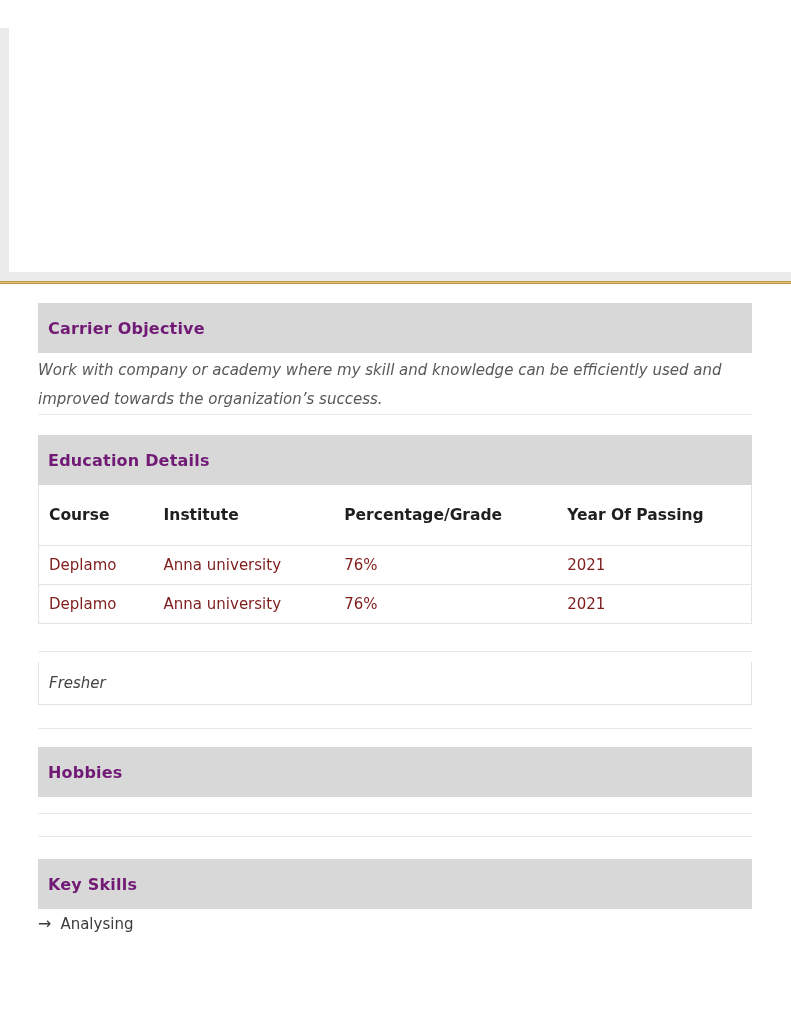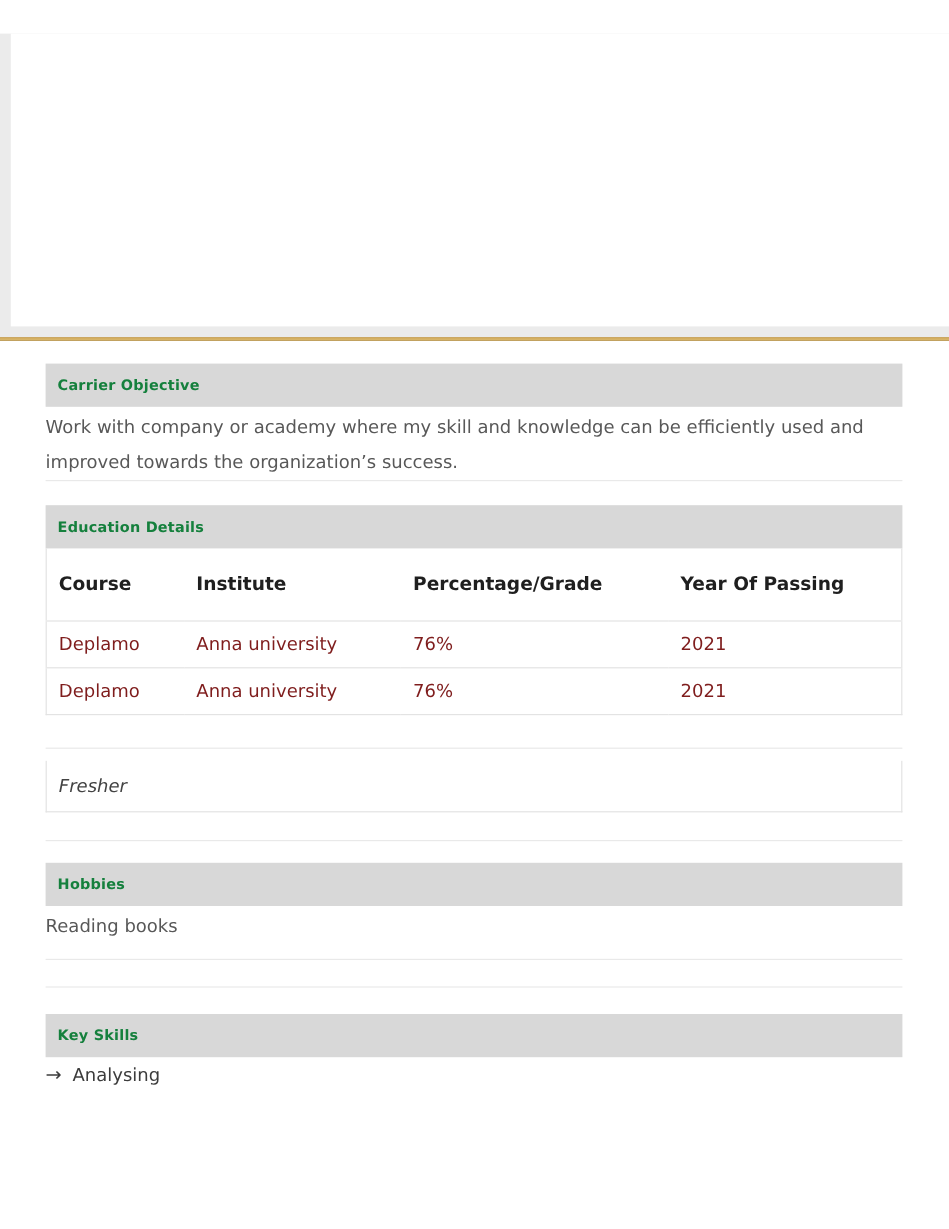--- a/index.html
+++ b/index.html
@@ -16,29 +16,29 @@
   .page-sheet { position: absolute; left: 9px; top: 28px; width: 782px; height: 244px; background: #ffffff; }
   .gold-rule {
     position: absolute; left: 0; top: 281px; width: 791px; height: 3px;
     background: linear-gradient(to bottom, #b98b33 0%, #e2c178 55%, #a87e2b 100%);
   }
 
   
   .content { padding: 0 39px 0 38px; background: #ffffff; }
 
   .bar {
-    height: 36px; background: #d8d8d8;
+    height: 50px; background: #d8d8d8;
     display: flex; align-items: center;
     padding: 0 10px; box-sizing: border-box;
-    font-size: 12px; font-weight: bold; color: #15803d;
+    font-size: 16px; font-weight: bold; color: #701a75;
     letter-spacing: 0.2px;
   }
   .bar-first { margin-top: 19px; }
 
-  .para { margin: 3px 0 0 0; font-size: 15px; line-height: 29px; color: #585858; }
+  .para { margin: 3px 0 0 0; font-size: 15px; line-height: 29px; color: #585858; font-style: italic; }
 
   hr.divider { border: none; border-top: 1px solid #e9e9e9; height: 0; }
   .d1 { margin: 0 0 20px 0; }
   .d2 { margin: 27px 0 10px 0; }
   .d3 { margin: 23px 0 18px 0; }
   .d4 { margin: 16px 0 22px 0; }
   .d5 { margin: 16px 0 22px 0; }
 
   table.edu {
     width: 100%; border-collapse: collapse; table-layout: fixed;
@@ -121,21 +121,20 @@
   <section>
     <div class="cell-box">Fresher</div>
   </section>
 
   <hr class="divider d3">
 
   <section>
     <div class="bar">
       <span>Hobbies</span>
     </div>
-    <div class="plain-text">Reading books</div>
   </section>
 
   <hr class="divider d4">
 
   <section>
   </section>
 
   <hr class="divider d5">
 
   <section>

